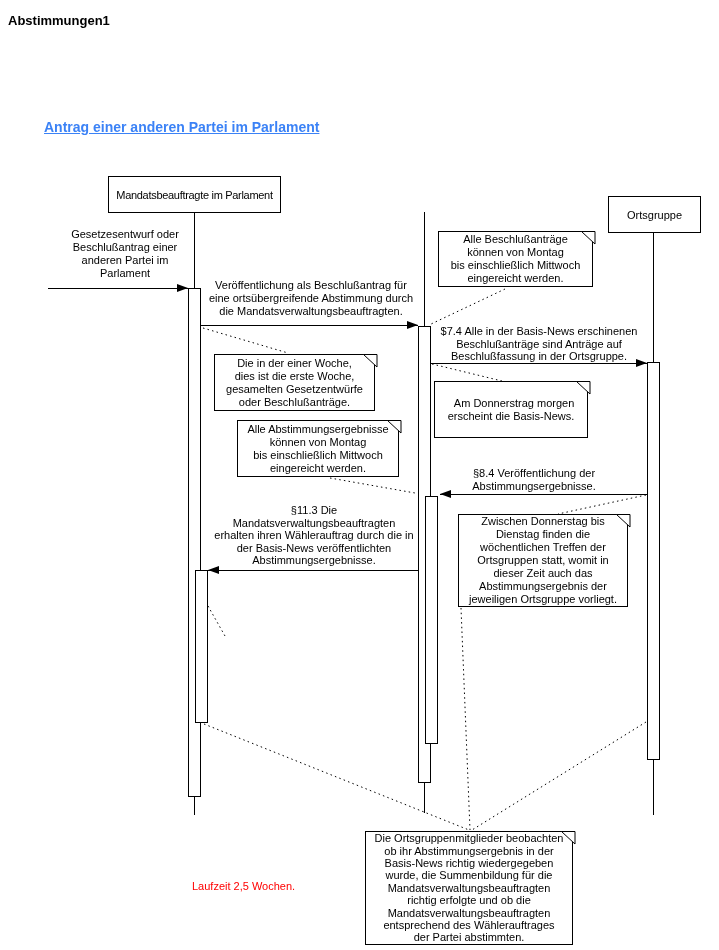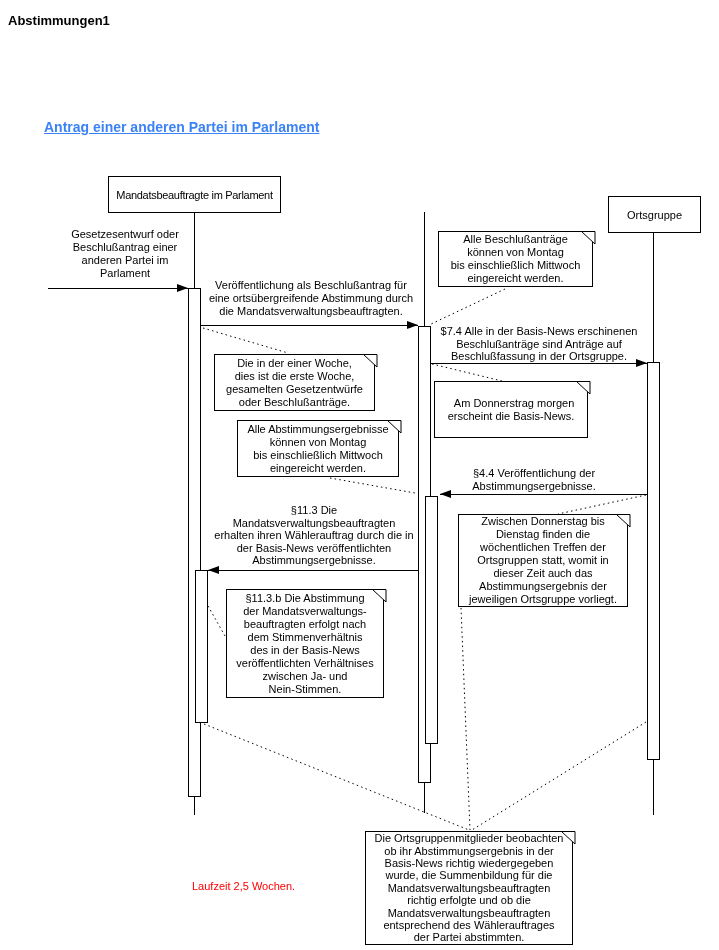--- a/index.html
+++ b/index.html
@@ -69,21 +69,21 @@
   <div class="msg" style="left:55px;top:228px;width:140px;">Gesetzesentwurf oder
 Beschlußantrag einer
 anderen Partei im
 Parlament</div>
   <div class="msg" style="left:203px;top:279px;width:216px;">Veröffentlichung als Beschlußantrag für
 eine ortsübergreifende Abstimmung durch
 die Mandatsverwaltungsbeauftragten.</div>
   <div class="msg" style="left:430px;top:325px;width:218px;line-height:12.5px;">$7.4 Alle in der Basis-News erschinenen
 Beschlußanträge sind Anträge auf
 Beschlußfassung in der Ortsgruppe.</div>
-  <div class="msg" style="left:454px;top:467px;width:160px;">§4.4 Veröffentlichung der
+  <div class="msg" style="left:454px;top:467px;width:160px;">§8.4 Veröffentlichung der
 Abstimmungsergebnisse.</div>
   <div class="msg" style="left:201px;top:504px;width:226px;line-height:12.6px;">§11.3 Die
 Mandatsverwaltungsbeauftragten
 erhalten ihren Wählerauftrag durch die in
 der Basis-News veröffentlichten
 Abstimmungsergebnisse.</div>
 
   <div class="arrow" style="left:48px;top:284px;width:140px;">
     <div class="shaft"></div>
     <div class="head r"></div>
@@ -144,33 +144,20 @@
         <polygon points="0.5,0.5 14,0.5 14,13" fill="#ffffff" stroke="#000000"></polygon>
       </svg>
     <span>Zwischen Donnerstag bis
 Dienstag finden die
 wöchentlichen Treffen der
 Ortsgruppen statt, womit in
 dieser Zeit auch das
 Abstimmungsergebnis der
 jeweiligen Ortsgruppe vorliegt.</span>
   </div>
-  <div class="note" style="left:226px;top:589px;width:158px;height:109px;">
-    <svg class="fold" width="15" height="14">
-        <polygon points="0.5,0.5 14,0.5 14,13" fill="#ffffff" stroke="#000000"></polygon>
-      </svg>
-    <span>§11.3.b Die Abstimmung
-der Mandatsverwaltungs-
-beauftragten erfolgt nach
-dem Stimmenverhältnis
-des in der Basis-News
-veröffentlichten Verhältnises
-zwischen Ja- und
-Nein-Stimmen.</span>
-  </div>
   <div class="note" style="left:365px;top:831px;width:208px;height:114px;line-height:12.4px;">
     <svg class="fold" width="15" height="14">
         <polygon points="0.5,0.5 14,0.5 14,13" fill="#ffffff" stroke="#000000"></polygon>
       </svg>
     <span>Die Ortsgruppenmitglieder beobachten
 ob ihr Abstimmungsergebnis in der
 Basis-News richtig wiedergegeben
 wurde, die Summenbildung für die
 Mandatsverwaltungsbeauftragten
 richtig erfolgte und ob die

